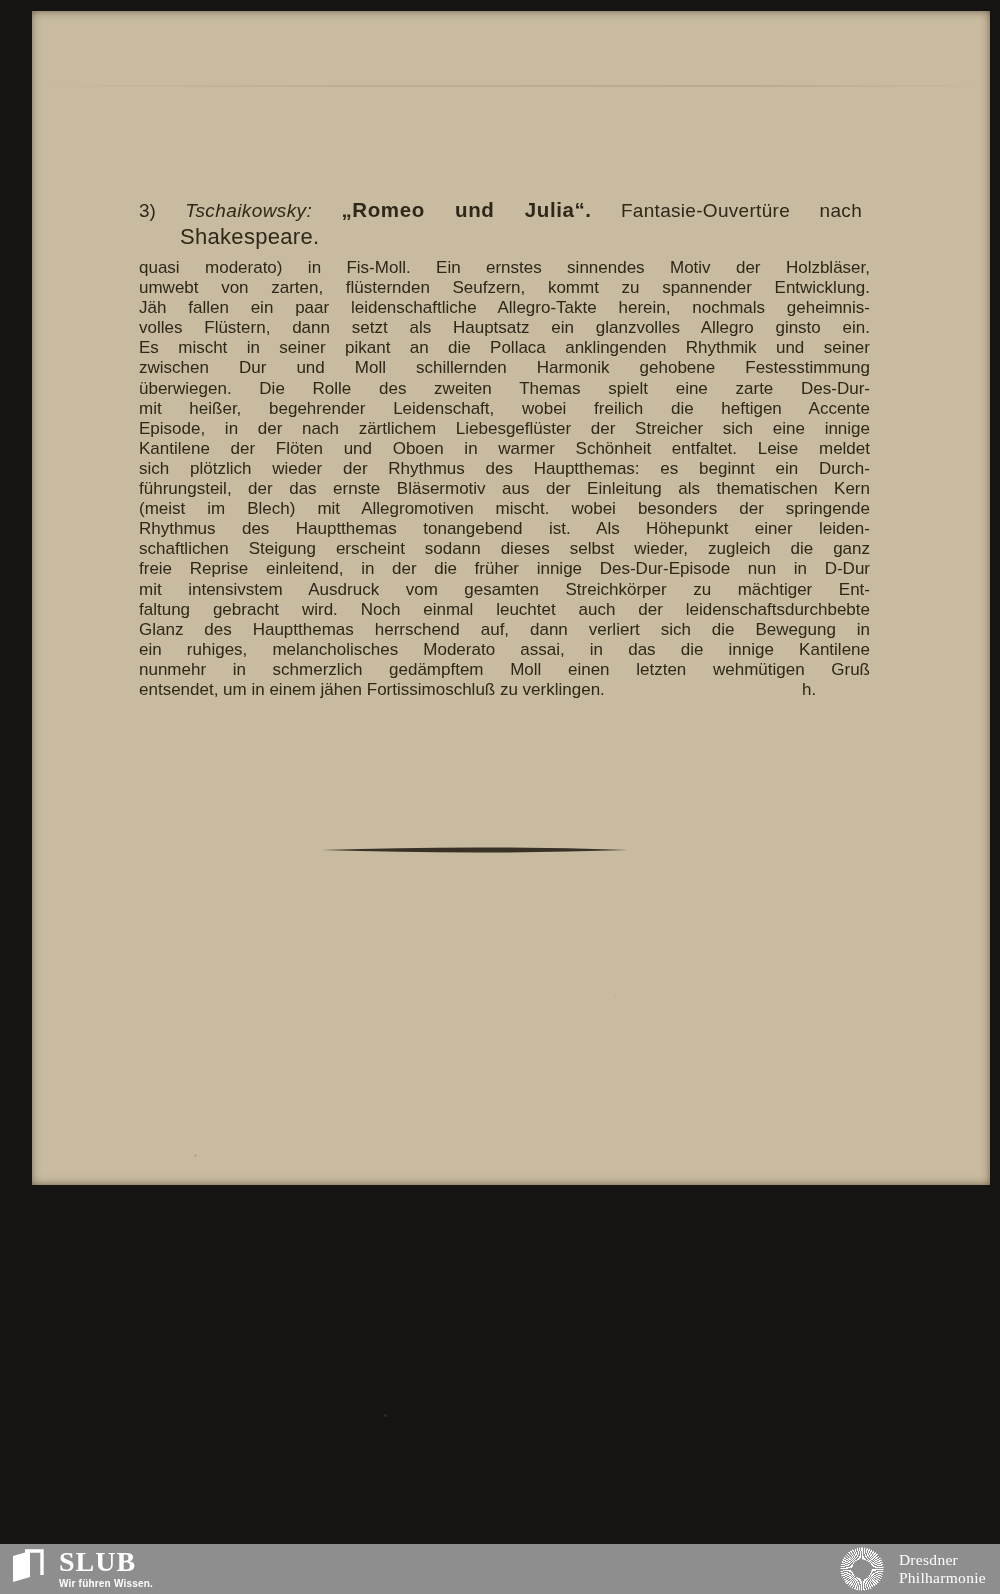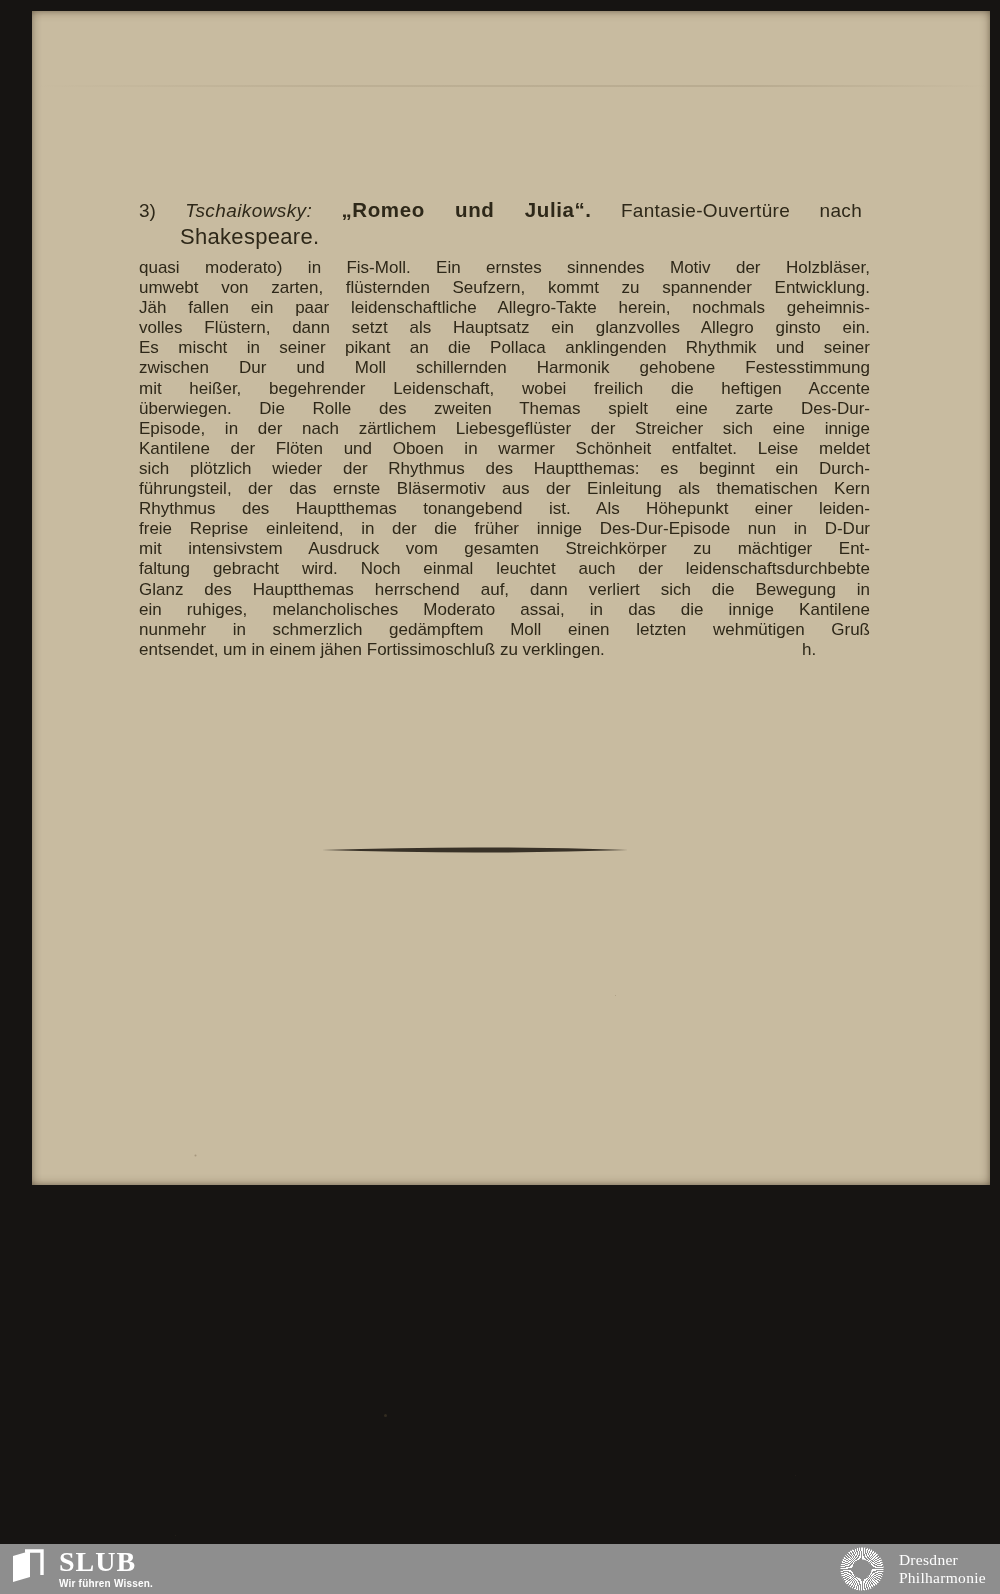--- a/index.html
+++ b/index.html
@@ -75,27 +75,29 @@
       <div class="heading-line2">Shakespeare.</div>
     </div>
 
     <div class="bodytext">
       <div class="bline">quasi moderato) in Fis-Moll. Ein ernstes sinnendes Motiv der Holzbläser,</div>
       <div class="bline">umwebt von zarten, flüsternden Seufzern, kommt zu spannender Entwicklung.</div>
       <div class="bline">Jäh fallen ein paar leidenschaftliche Allegro-Takte herein, nochmals geheimnis-</div>
       <div class="bline">volles Flüstern, dann setzt als Hauptsatz ein glanzvolles Allegro ginsto ein.</div>
       <div class="bline">Es mischt in seiner pikant an die Pollaca anklingenden Rhythmik und seiner</div>
       <div class="bline">zwischen Dur und Moll schillernden Harmonik gehobene Festesstimmung</div>
+      <div class="bline">überwiegen. Die Rolle des zweiten Themas spielt eine zarte Des-Dur-</div>
       <div class="bline">mit heißer, begehrender Leidenschaft, wobei freilich die heftigen Accente</div>
-      <div class="bline">überwiegen. Die Rolle des zweiten Themas spielt eine zarte Des-Dur-</div>
       <div class="bline">Episode, in der nach zärtlichem Liebesgeflüster der Streicher sich eine innige</div>
       <div class="bline">Kantilene der Flöten und Oboen in warmer Schönheit entfaltet. Leise meldet</div>
       <div class="bline">sich plötzlich wieder der Rhythmus des Hauptthemas: es beginnt ein Durch-</div>
       <div class="bline">führungsteil, der das ernste Bläsermotiv aus der Einleitung als thematischen Kern</div>
+      <div class="bline">(meist im Blech) mit Allegromotiven mischt. wobei besonders der springende</div>
       <div class="bline">Rhythmus des Hauptthemas tonangebend ist. Als Höhepunkt einer leiden-</div>
+      <div class="bline">schaftlichen Steigung erscheint sodann dieses selbst wieder, zugleich die ganz</div>
       <div class="bline">freie Reprise einleitend, in der die früher innige Des-Dur-Episode nun in D-Dur</div>
       <div class="bline">mit intensivstem Ausdruck vom gesamten Streichkörper zu mächtiger Ent-</div>
       <div class="bline">faltung gebracht wird. Noch einmal leuchtet auch der leidenschaftsdurchbebte</div>
       <div class="bline">Glanz des Hauptthemas herrschend auf, dann verliert sich die Bewegung in</div>
       <div class="bline">ein ruhiges, melancholisches Moderato assai, in das die innige Kantilene</div>
       <div class="bline">nunmehr in schmerzlich gedämpftem Moll einen letzten wehmütigen Gruß</div>
       <div class="bline last">
         <span>entsendet, um in einem jähen Fortissimoschluß zu verklingen.</span>
         <span class="signature">h.</span>
       </div>

